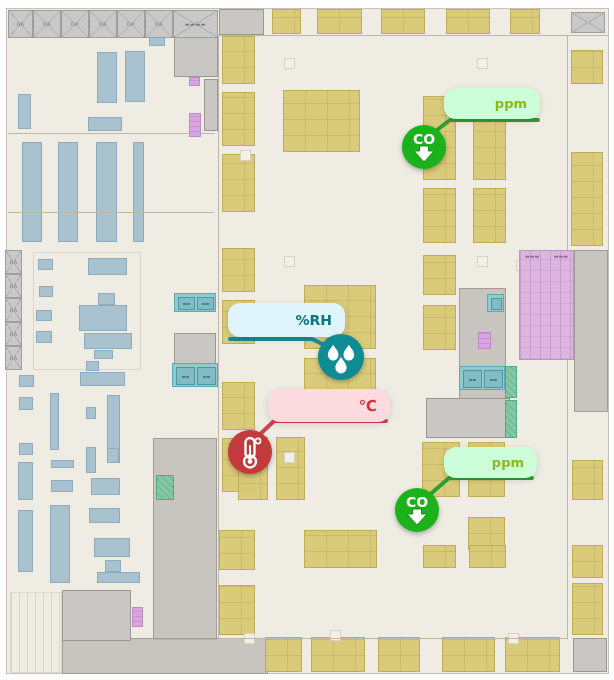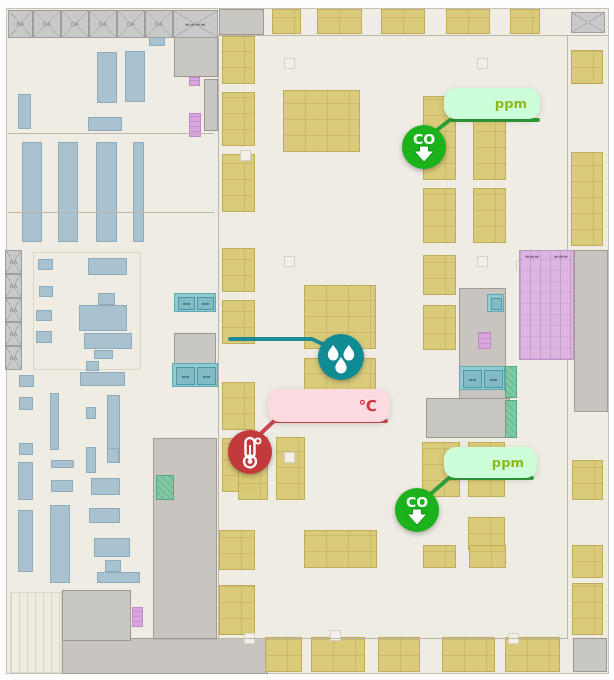--- a/index.html
+++ b/index.html
@@ -226,20 +226,23 @@
     </svg>
     <div class="abs tooltip" style="left: 444px; top: 88px; width: 96px; height: 31px; background: rgb(203, 254, 217); color: rgb(143, 184, 30); font-size: 13px;">
       <span>ppm</span>
     </div>
     <div class="abs sensor-circle" style="left: 402px; top: 125px; width: 44px; height: 44px; background: rgb(28, 178, 28);">
       <svg width="44" height="44" viewBox="-22 -22 44 44">
    <text x="0" y="-3" text-anchor="middle" font-size="14" font-weight="bold" fill="#fff" font-family="DejaVu Sans,sans-serif">CO</text>
    <path d="M-4.5,-1 L4.5,-1 L4.5,4 L10,4 L0,15 L-10,4 L-4.5,4 Z" fill="#fff" stroke="#0f930f" stroke-width="1"></path>
       </svg>
     </div>
+    <div class="abs tooltip" style="left: 228px; top: 303px; width: 117px; height: 34px; background: rgb(223, 244, 251); color: rgb(14, 117, 130); font-size: 14px;">
+      <span>%RH</span>
+    </div>
     <div class="abs sensor-circle" style="left: 318px; top: 334px; width: 46px; height: 46px; background: rgb(15, 139, 148);">
       <svg width="46" height="46" viewBox="-22 -22 44 44">
    <path d="M0,-9 C2.8,-4.5 6,-2 6,2.5 A6,6.2 0 1 1 -6,2.5 C-6,-2 -2.8,-4.5 0,-9 Z" fill="#fff" transform="translate(-7.5,-4) scale(.85)"></path>
    <path d="M0,-9 C2.8,-4.5 6,-2 6,2.5 A6,6.2 0 1 1 -6,2.5 C-6,-2 -2.8,-4.5 0,-9 Z" fill="#fff" transform="translate(7.5,-4) scale(.85)"></path>
    <path d="M0,-9 C2.8,-4.5 6,-2 6,2.5 A6,6.2 0 1 1 -6,2.5 C-6,-2 -2.8,-4.5 0,-9 Z" fill="#fff" transform="translate(0,8) scale(.9)"></path>
       </svg>
     </div>
     <div class="abs tooltip" style="left: 268px; top: 389px; width: 122px; height: 33px; background: rgb(251, 219, 224); color: rgb(210, 51, 63); font-size: 15px;">
       <span>℃</span>
     </div>

